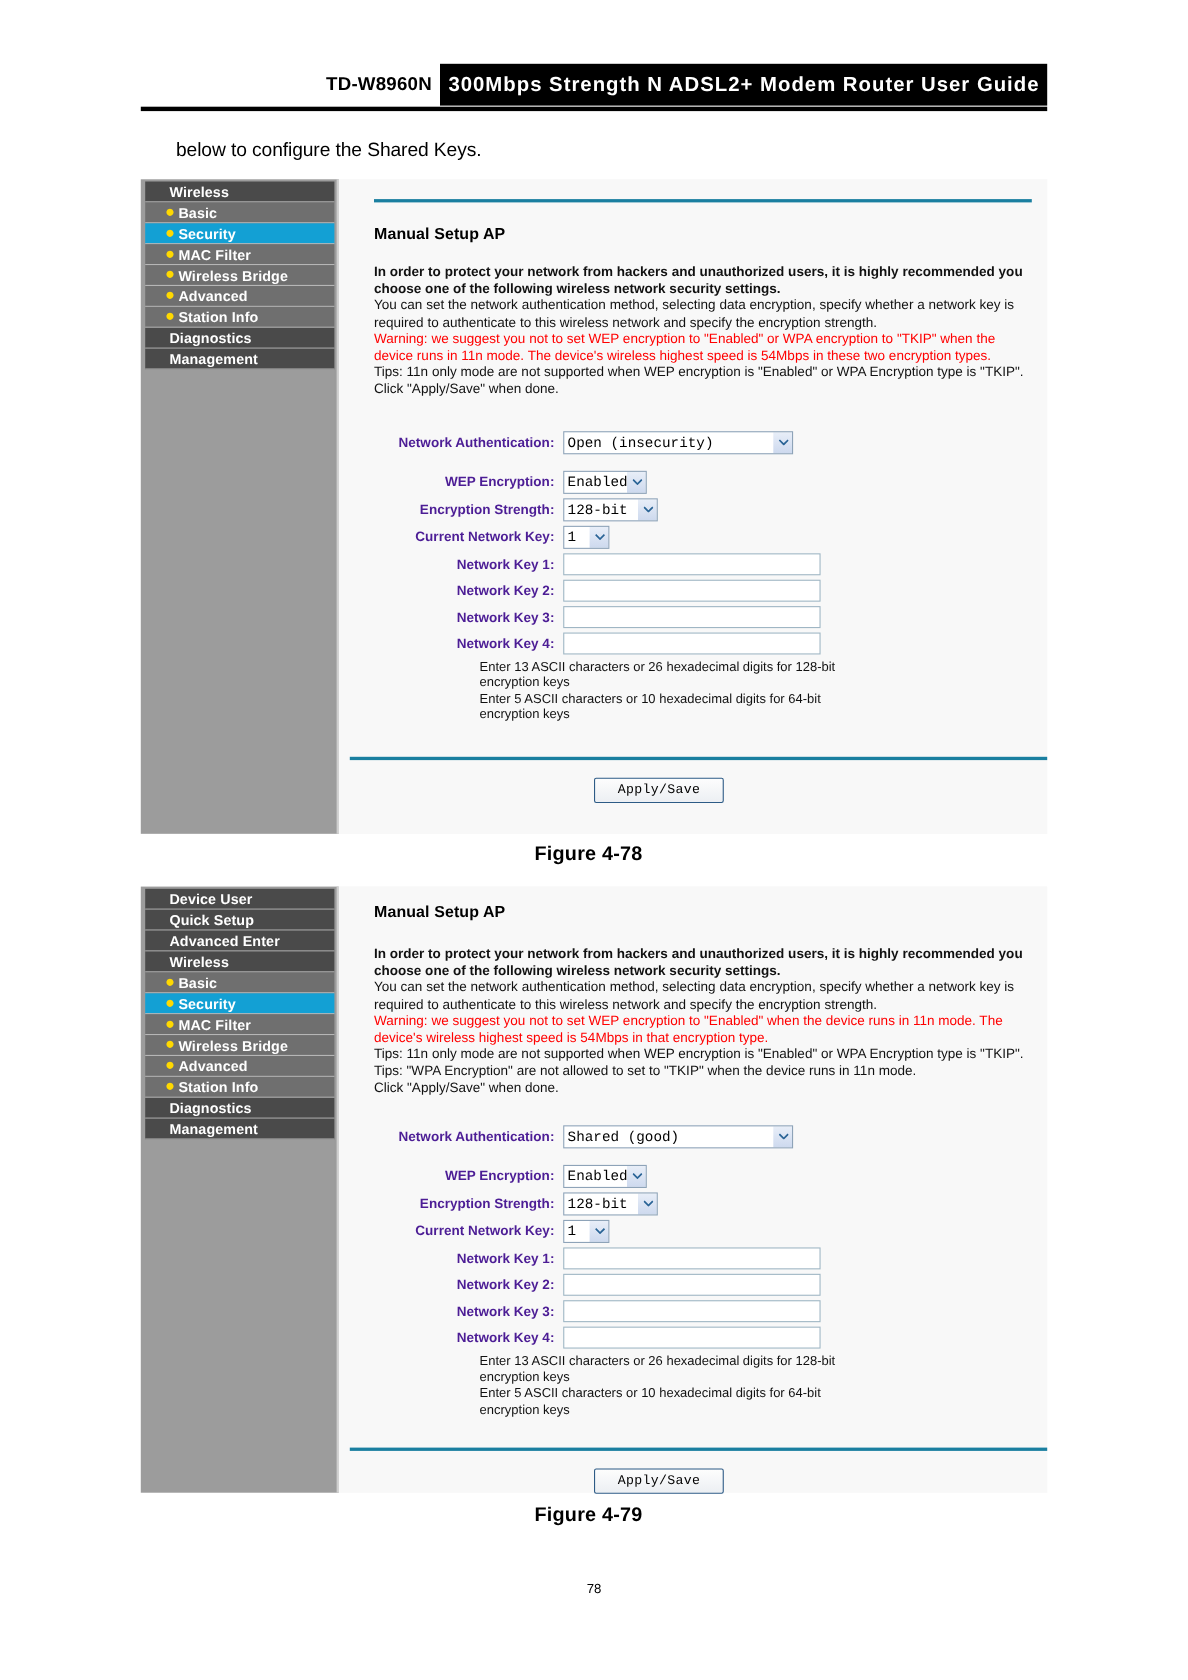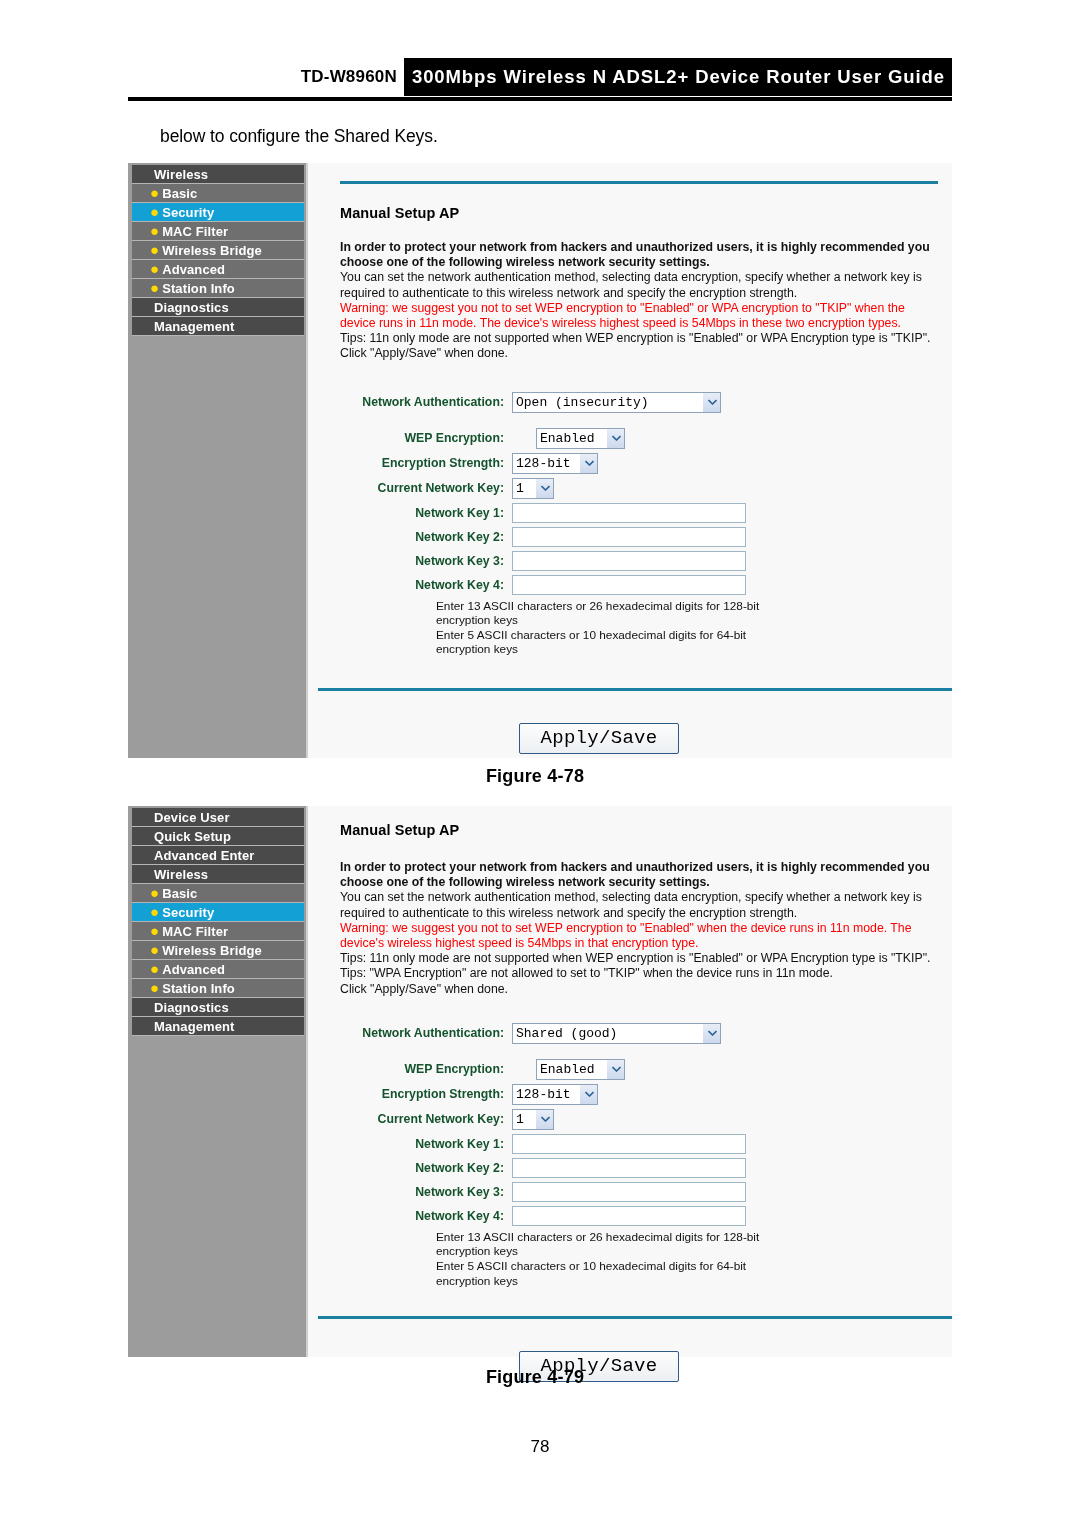--- a/index.html
+++ b/index.html
@@ -179,21 +179,21 @@
 
   .form-row {
     display: flex;
     align-items: center;
     margin-bottom: 4px;
   }
   .form-label {
     font-size: 12.3px;
     font-weight: bold;
     text-align: right;
-    color: #14532d;
+    color: #4c1d95;
     padding-right: 8px;
     box-sizing: border-box;
   }
   .lbl-wide { width: 172px; }
 
   select.ctl {
     font-family: "Liberation Mono", monospace;
     font-size: 13px;
     color: #000;
     background: #ffffff;
@@ -220,21 +220,21 @@
     right: 4px;
     top: 50%;
     transform: translateY(-50%);
     pointer-events: none;
     width: 9px;
     height: 6px;
   }
   .select-wrap .arrow svg { display: block; }
 
   .sel-auth  { width: 209px; background-color:#fff; }
-  .sel-wep   { width: 89px; margin-left: 24px; }
+  .sel-wep   { width: 76px; }
   .sel-str   { width: 86px; }
   .sel-key   { width: 42px; }
 
   input.keybox {
     width: 234px;
     height: 20px;
     border: 1px solid #9fb6c4;
     background: #ffffff;
     box-sizing: border-box;
     font-family: "Liberation Sans", sans-serif;
@@ -264,29 +264,28 @@
   #panel-2 .bottom-rule { margin-top: 28px; }
 
   .btn-row {
     display: flex;
     justify-content: center;
     padding-top: 16px;
     padding-right: 80px;
   }
   .apply-btn {
     font-family: "Liberation Mono", monospace;
-    font-size: 19px;
+    font-size: 12px;
     color: #000;
     background: linear-gradient(#fdfdfd, #eceff3);
     border: 1px solid #2d5b86;
     border-radius: 2px;
     padding: 3px 20px 4px 20px;
     cursor: pointer;
     letter-spacing: 0.3px;
-    margin-top: 16px;
   }
 
   
   .figure-caption {
     position: absolute;
     width: 1080px;
     text-align: center;
     font-size: 18px;
     font-weight: bold;
     color: #000;
@@ -294,31 +293,31 @@
   }
   #caption-1 { left: -5px; top: 766px; }
   #caption-2 { left: -5px; top: 1367px; }
 
   .page-number {
     position: absolute;
     left: 0;
     top: 1437px;
     width: 1080px;
     text-align: center;
-    font-size: 17px;
+    font-size: 12px;
     color: #000;
   }
 </style>
 </head>
 <body>
 
 <div class="page-header">
   <div class="header-inner">
     <div class="header-model">TD-W8960N</div>
-    <div class="header-title">300Mbps Wireless N ADSL2+ Device Router User Guide</div>
+    <div class="header-title">300Mbps Strength N ADSL2+ Modem Router User Guide</div>
   </div>
 </div>
 <div class="header-rule"></div>
 
 <div class="intro-text">below to configure the Shared Keys.</div>
 
 <div class="router-panel" id="panel-1">
   <div class="sidebar">
     <div class="nav-item top">
       <span>Wireless</span>

